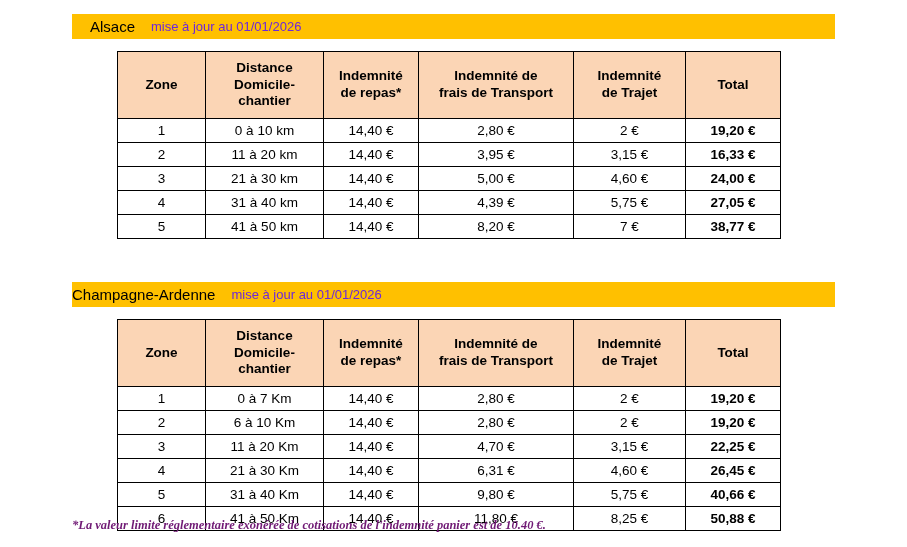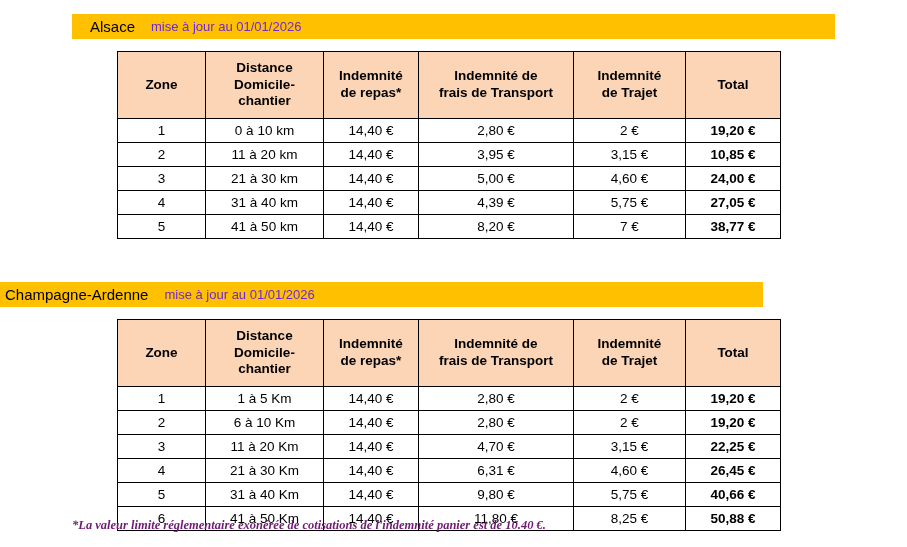--- a/index.html
+++ b/index.html
@@ -28,21 +28,21 @@
   .section-2 { top: 282px; }
 
   .banner {
     height: 25px;
     background: #ffc000;
     display: flex;
     align-items: center;
     box-sizing: border-box;
   }
   .banner-1 { margin-left: 72px; width: 763px; padding-left: 18px; }
-  .banner-2 { width: 763px; padding-left: 5px; }
+  .banner-2 { margin-left: 72px; width: 763px; }
 
   .banner-title {
     font-size: 15px;
     color: #000;
     white-space: nowrap;
   }
   .banner-sub {
     font-size: 13px;
     color: #6d28d9;
     margin-left: 16px;
@@ -151,21 +151,21 @@
           <td>2,80 €</td>
           <td>2 €</td>
           <td class="total">19,20 €</td>
         </tr>
         <tr>
           <td>2</td>
           <td>11 à 20 km</td>
           <td>14,40 €</td>
           <td>3,95 €</td>
           <td>3,15 €</td>
-          <td class="total">10,85 €</td>
+          <td class="total">16,33 €</td>
         </tr>
         <tr>
           <td>3</td>
           <td>21 à 30 km</td>
           <td>14,40 €</td>
           <td>5,00 €</td>
           <td>4,60 €</td>
           <td class="total">24,00 €</td>
         </tr>
         <tr>
@@ -225,21 +225,21 @@
             <span>de Trajet</span>
           </th>
           <th>
             <span>Total</span>
           </th>
         </tr>
       </thead>
       <tbody>
         <tr>
           <td>1</td>
-          <td>1 à 5 Km</td>
+          <td>0 à 7 Km</td>
           <td>14,40 €</td>
           <td>2,80 €</td>
           <td>2 €</td>
           <td class="total">19,20 €</td>
         </tr>
         <tr>
           <td>2</td>
           <td>6 à 10 Km</td>
           <td>14,40 €</td>
           <td>2,80 €</td>

